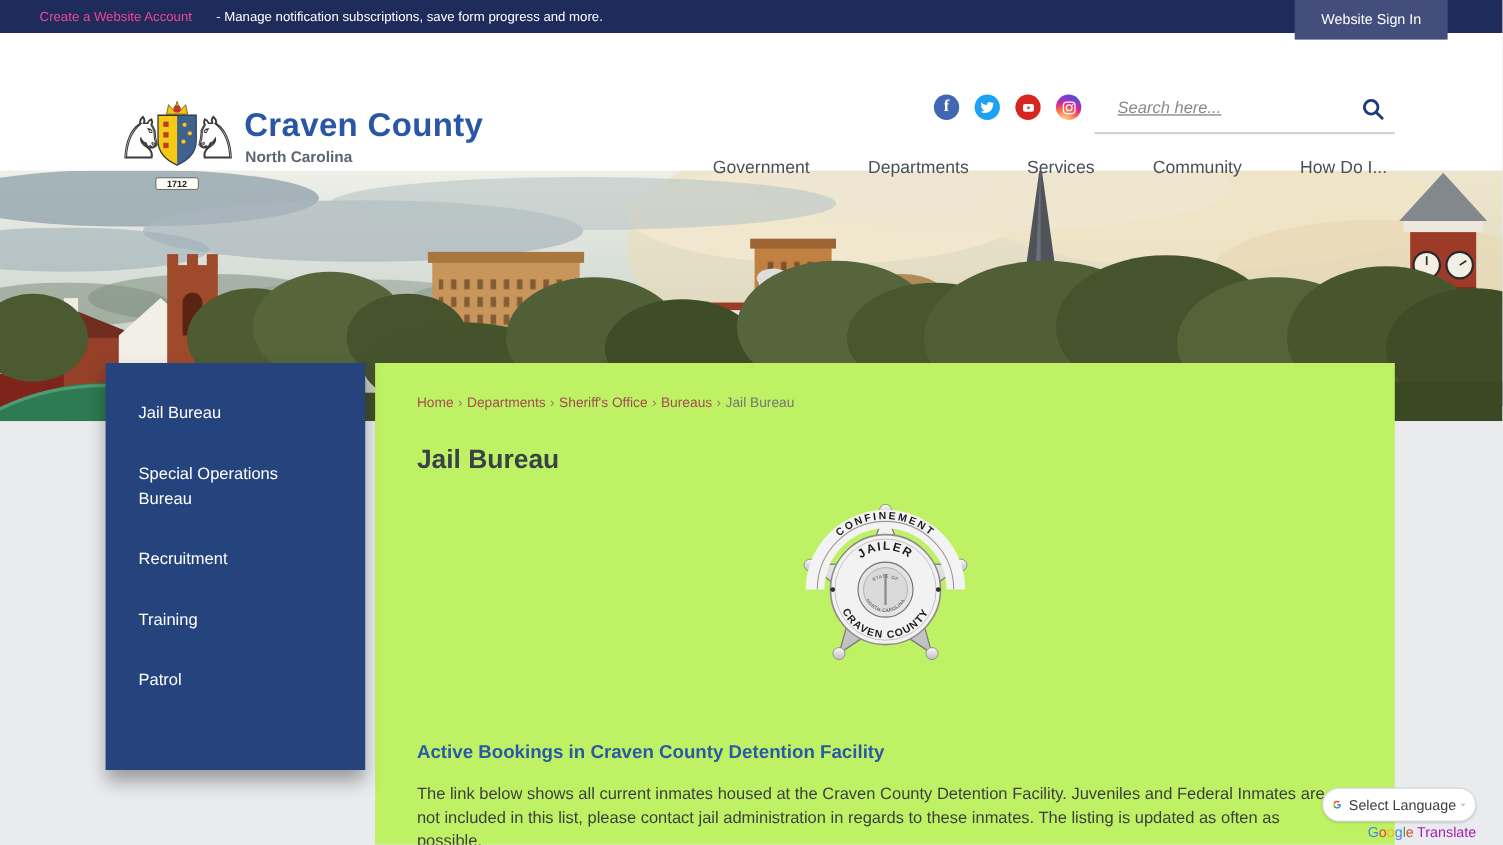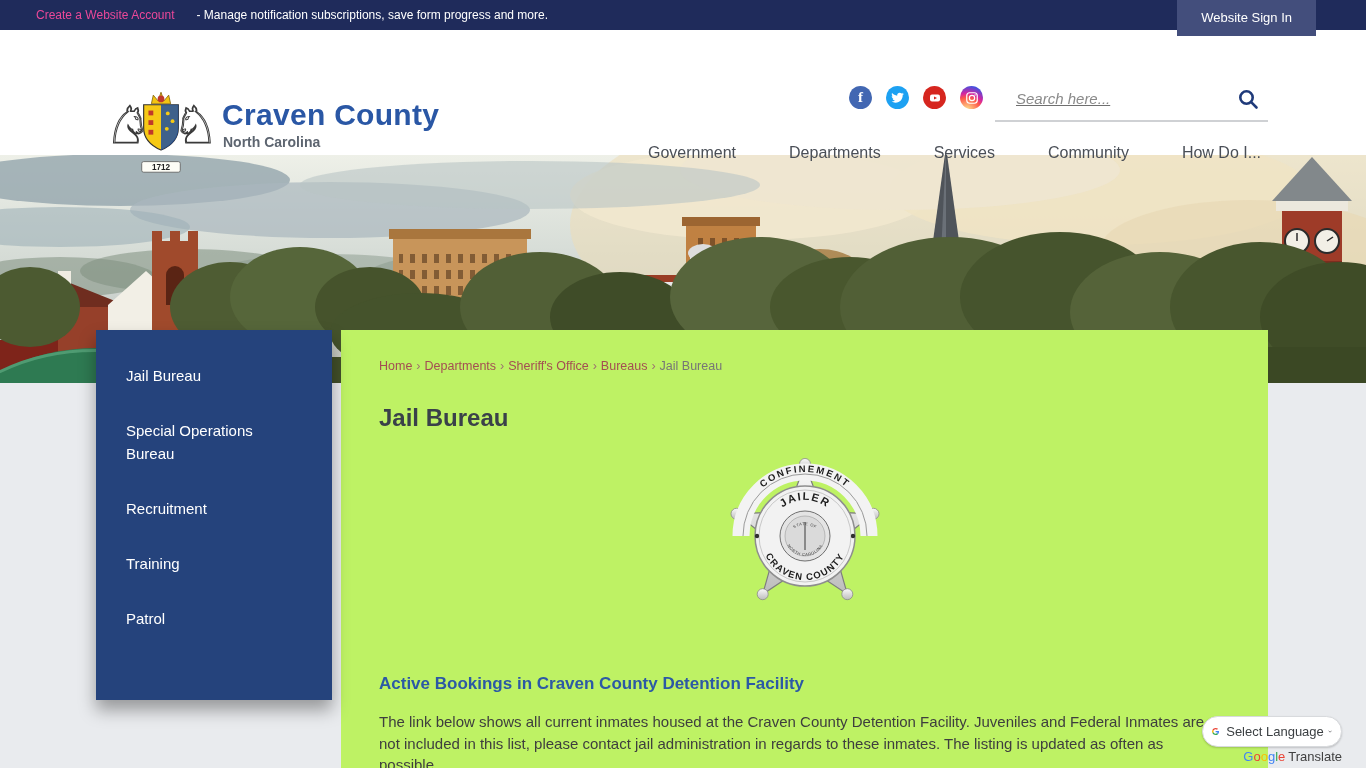--- a/index.html
+++ b/index.html
@@ -56,21 +56,21 @@
   .section-heading { position:absolute; left:38px; top:344px; font-size:17px; font-weight:bold; color:#2c59a5; }
   .body-text { position:absolute; left:38px; top:381px; width:835px; font-size:15px; line-height:21.5px; color:#3e3e3e; }
 
   
   .translate-pill { position:absolute; left:1202px; top:716px; width:140px; height:31px; background:#fff;
     border:1px solid #d8dadd; border-radius:16px; display:flex; align-items:center; padding:0 9px;
     z-index:6; box-shadow:0 1px 2px rgba(0,0,0,.18); cursor:pointer; }
   .translate-label { font-size:13px; color:#3c4043; margin:0 4px 0 7px; flex:1; white-space:nowrap; }
   .translate-caption { position:absolute; left:1192px; top:749px; width:150px; text-align:right; font-size:13px; z-index:6; }
   .gl0{color:#4285F4;} .gl1{color:#EA4335;} .gl2{color:#FBBC05;} .gl3{color:#4285F4;} .gl4{color:#34A853;} .gl5{color:#EA4335;}
-  .translate-word { color:#404040; margin-left:3px; }
+  .translate-word { color:#a21caf; margin-left:3px; }
 </style>
 </head>
 <body>
 
 <div class="topbar">
   <div class="topbar-inner">
     <a class="account-link">Create a Website Account</a><span>- Manage notification subscriptions, save form progress and more.</span>
   </div>
 </div>
 <button class="signin-btn">Website Sign In</button>

